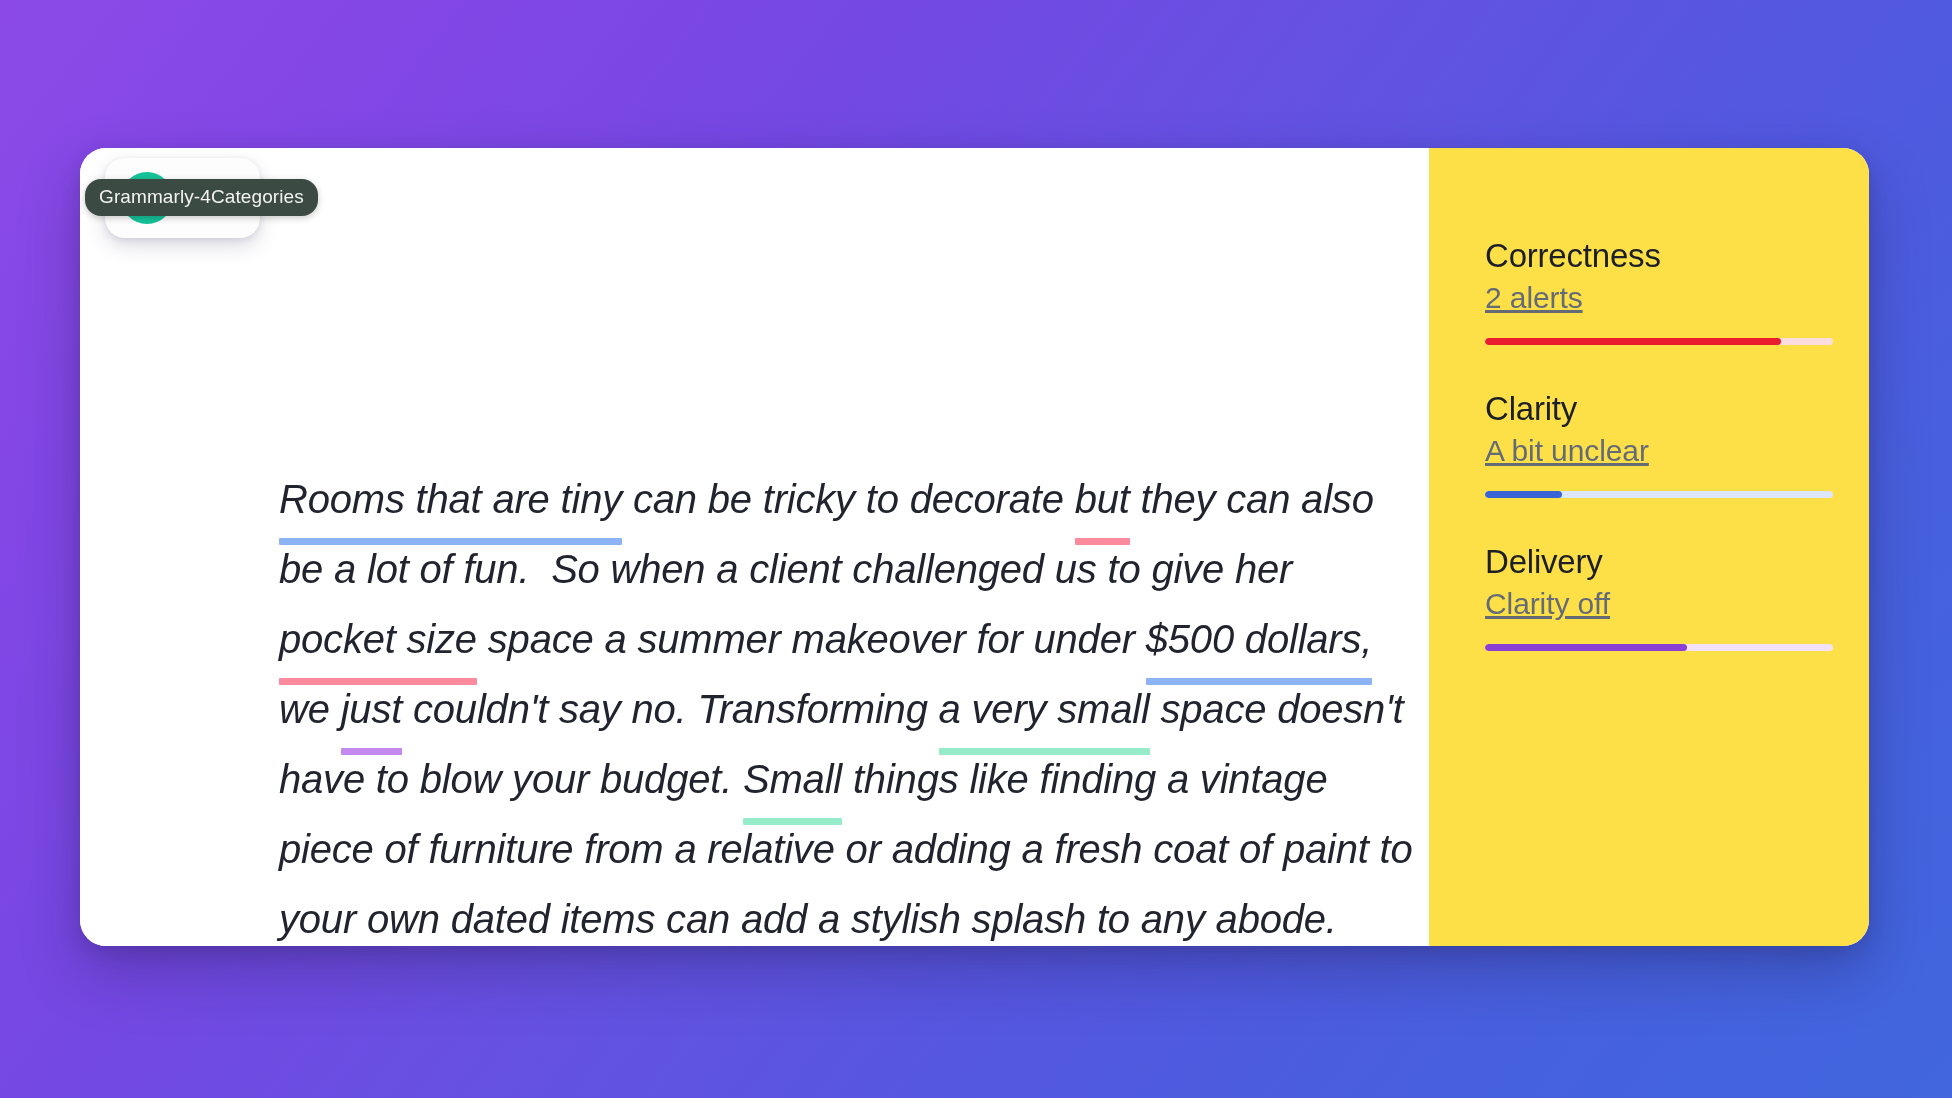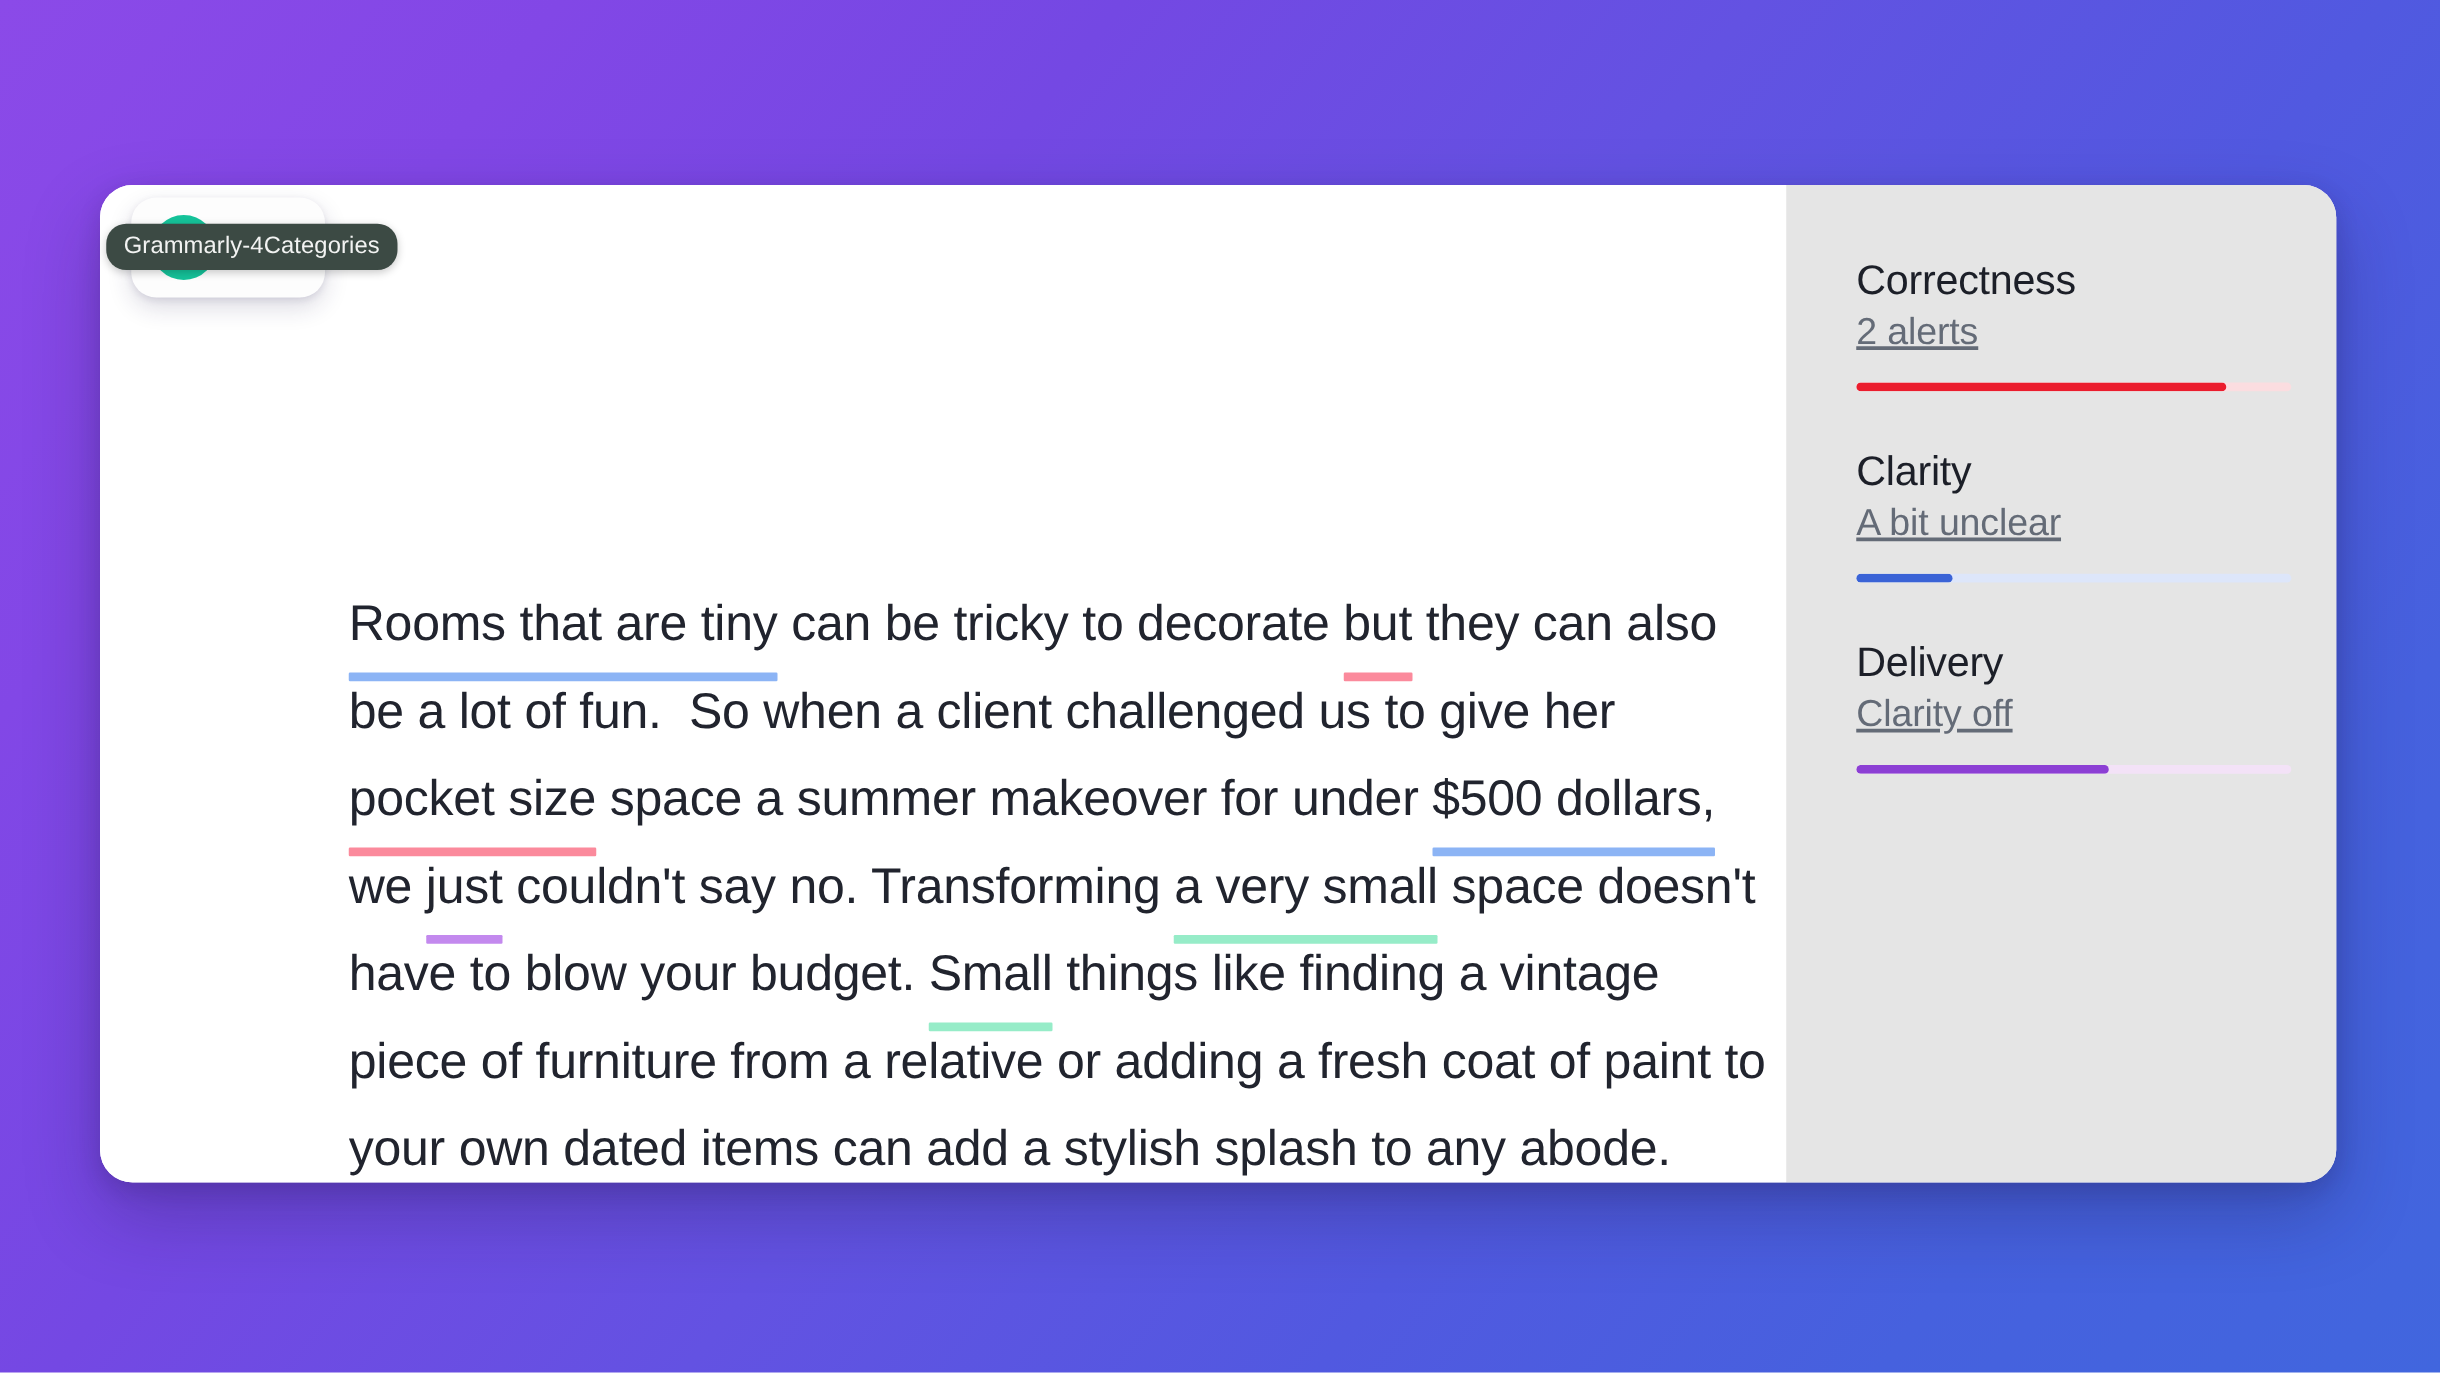--- a/index.html
+++ b/index.html
@@ -38,20 +38,21 @@
     overflow: hidden;
   }
 
   
   #editor-pane {
     position: relative;
     width: 1349px;
     height: 100%;
     background: #ffffff;
     flex: none;
+    font-style: italic;
   }
 
   #pane-divider {
     position: absolute;
     right: 0;
     top: 0;
     width: 48px;
     height: 100%;
     background: linear-gradient(to right,
         rgba(90, 80, 160, 0.0) 0%,
@@ -149,22 +150,22 @@
   }
   .u-blue::after   { background: #8cb4f5; }
   .u-red::after    { background: #fb8a9c; }
   .u-green::after  { background: #96ecc8; }
   .u-purple::after { background: #c389ee; }
 
   
   #score-sidebar {
     flex: 1;
     height: 100%;
-    background: #e5e5e5;
-    padding: 56px 52px 0 56px;
+    background: #fde047;
+    padding: 88px 52px 0 56px;
     position: relative;
   }
 
   .score-block { margin-bottom: 44px; }
 
   .score-title {
     font-size: 33px;
     color: #1c1f28;
     letter-spacing: -0.2px;
     line-height: 40px;

